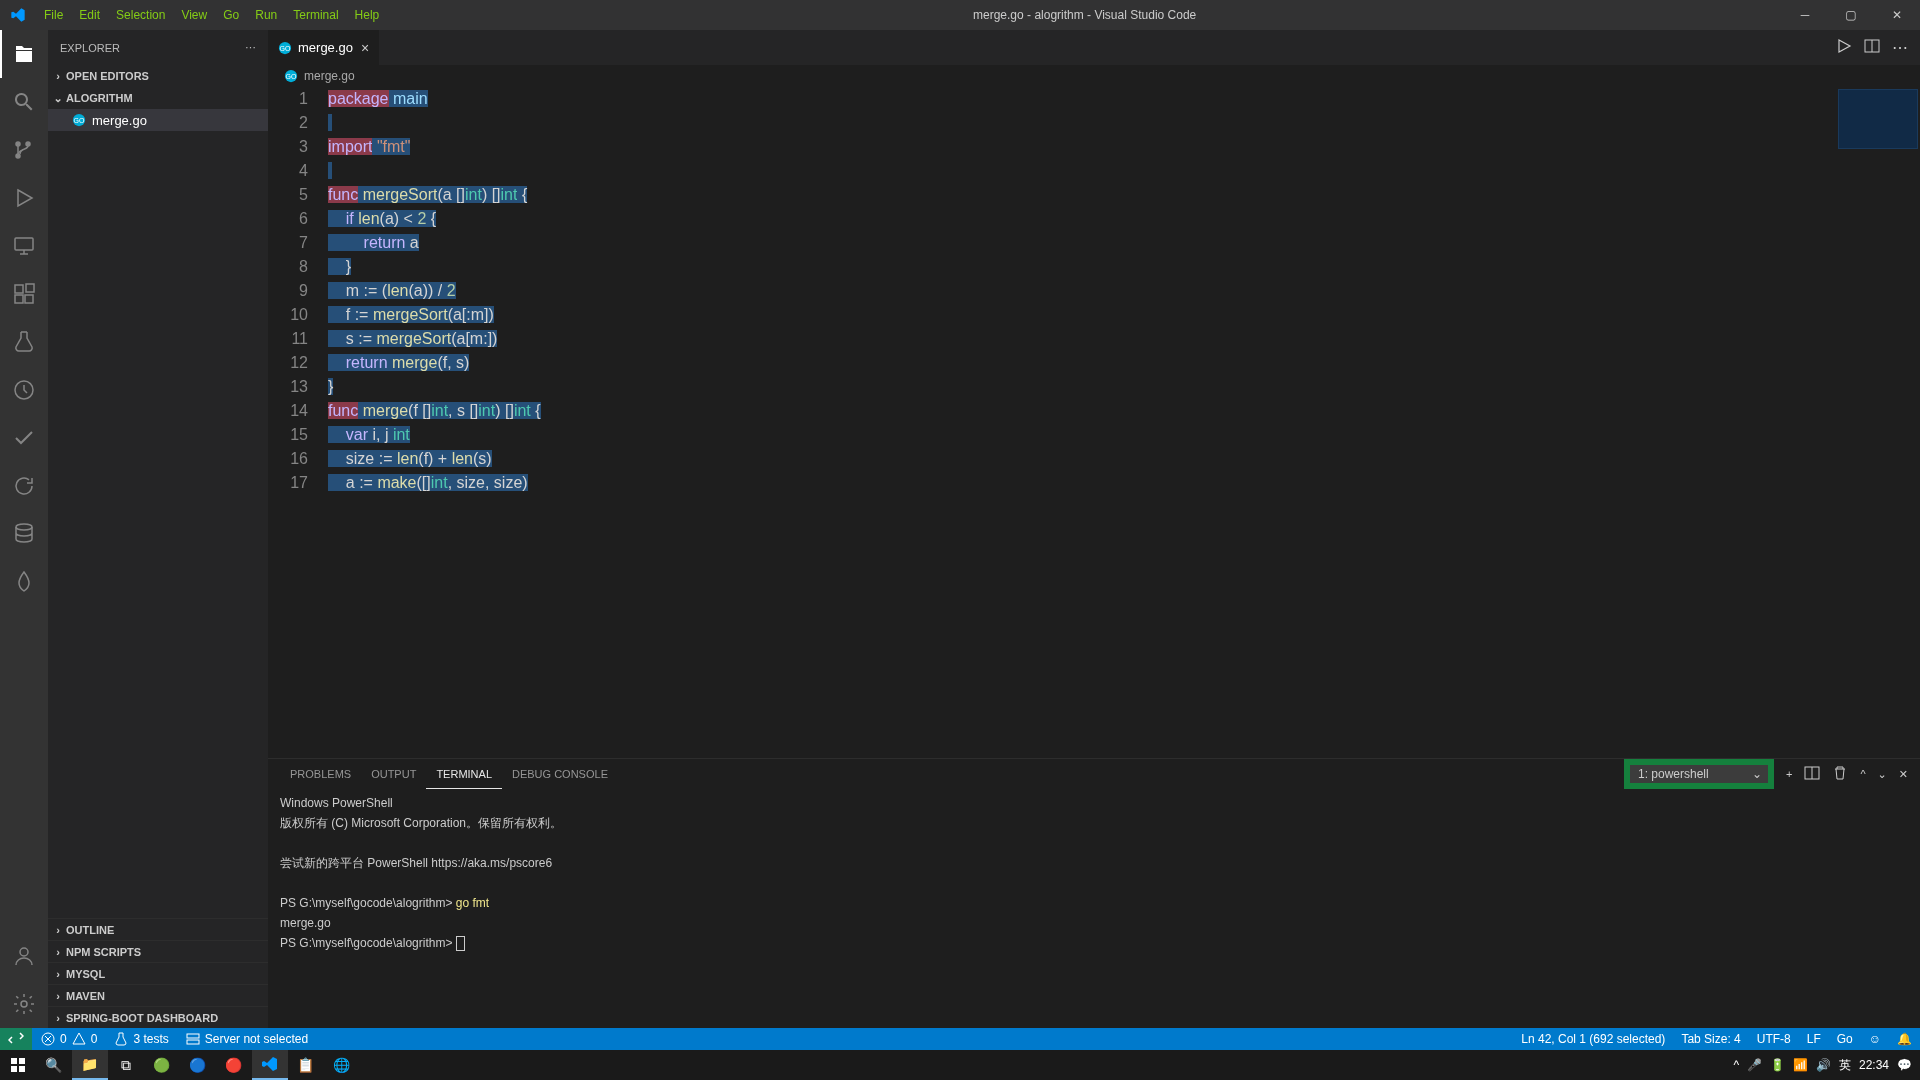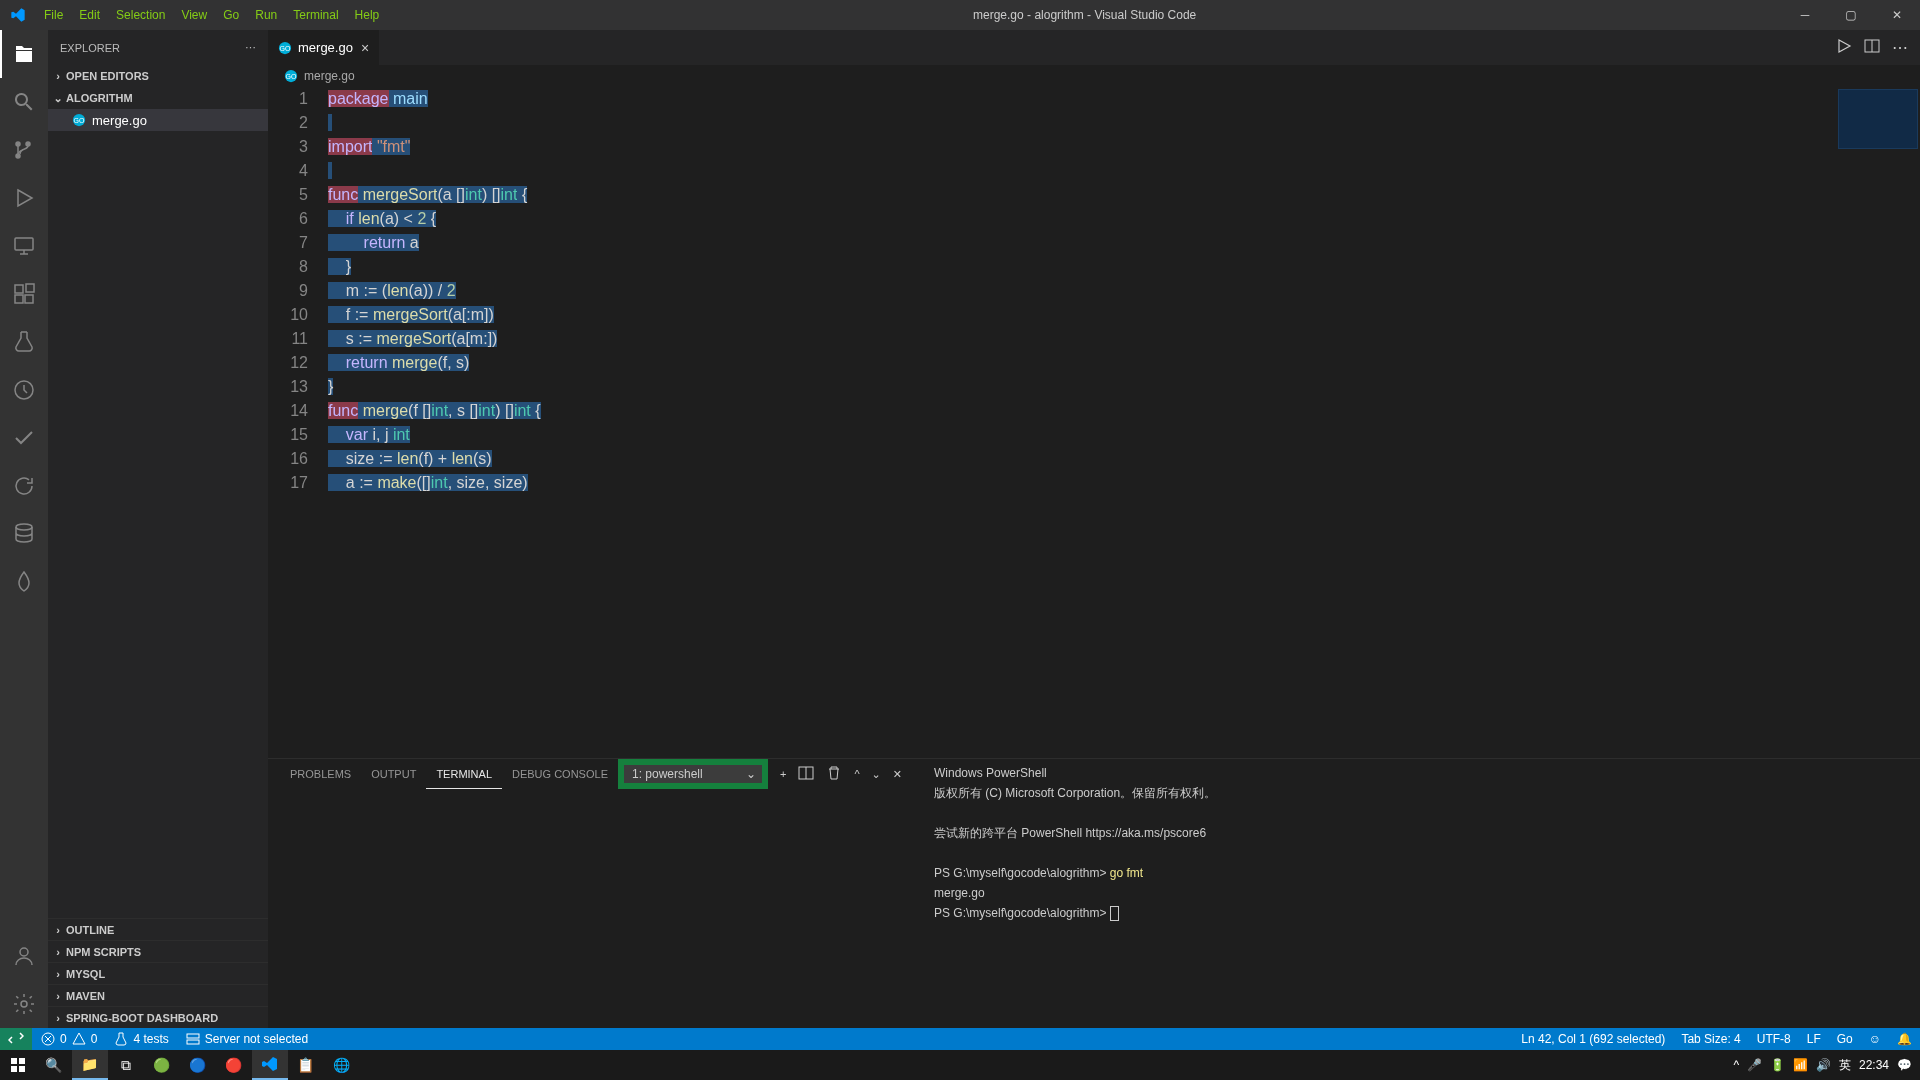--- a/index.html
+++ b/index.html
@@ -53,21 +53,21 @@
 .type { color: #4ec9b0; }
 .fn { color: #dcdcaa; }
 .ident { color: #9cdcfe; }
 .str { color: #ce9178; }
 .num { color: #b5cea8; }
 .op { color: #d4d4d4; }
 .white { color:#d4d4d4; }
 
 .minimap { position:absolute; right:2px; top:2px; width:80px; height:60px; background:#112a46; border:1px solid #1a3a5c; }
 
-.panel { height: 270px; background: #1e1e1e; border-top: 1px solid #2d2d2d; display:flex; flex-direction:row;gap:8px; }
+.panel { height: 270px; background: #1e1e1e; border-top: 1px solid #2d2d2d; display:flex; flex-direction:column; }
 .panel-tabs { height: 30px; display:flex; align-items:center; padding: 0 12px; font-size: 11px; text-transform: uppercase; color:#969696; }
 .panel-tab { padding: 0 10px; height:30px; display:flex; align-items:center; }
 .panel-tab.active { color:#e7e7e7; border-bottom:1px solid #e7e7e7; }
 .panel-right { margin-left:auto; display:flex; align-items:center; gap:12px; text-transform:none; color:#cccccc; }
 .term-select { background:#3c3c3c; border:6px solid #15803d; padding:2px 20px 2px 8px; font-size:12px; color:#cccccc; position:relative; width:150px; }
 .terminal-body { flex:1; padding: 4px 12px; font-family: Consolas, monospace; font-size: 12px; line-height: 20px; color:#cccccc; }
 .terminal-body .cmd { color:#f0e68c; }
 .cursor-box { display:inline-block; width:9px; height:15px; border:1px solid #cccccc; vertical-align:middle; }
 
 .statusbar { height: 22px; background: #007acc; display:flex; align-items:center; font-size: 12px; color:#ffffff; }
@@ -333,21 +333,21 @@
       <span>0</span>
     <svg class="icon16" viewBox="0 0 16 16">
         <path d="M8 2l6 11H2L8 2z" fill="none" stroke="#fff"></path>
       </svg>
       <span>0</span>
   </div>
   <div class="status-item">
       <svg class="icon16" viewBox="0 0 16 16">
         <path d="M6 2v4l-3 6a2 2 0 002 2h6a2 2 0 002-2l-3-6V2M6 2h4" fill="none" stroke="#fff"></path>
       </svg>
-      <span>4 tests</span>
+      <span>3 tests</span>
     </div>
   <div class="status-item">
       <svg class="icon16" viewBox="0 0 16 16">
         <rect x="2" y="3" width="12" height="4" fill="none" stroke="#fff"></rect>
         <rect x="2" y="9" width="12" height="4" fill="none" stroke="#fff"></rect>
       </svg>
       <span>Server not selected</span>
     </div>
   <div class="status-spacer"></div>
   <div class="status-item">

